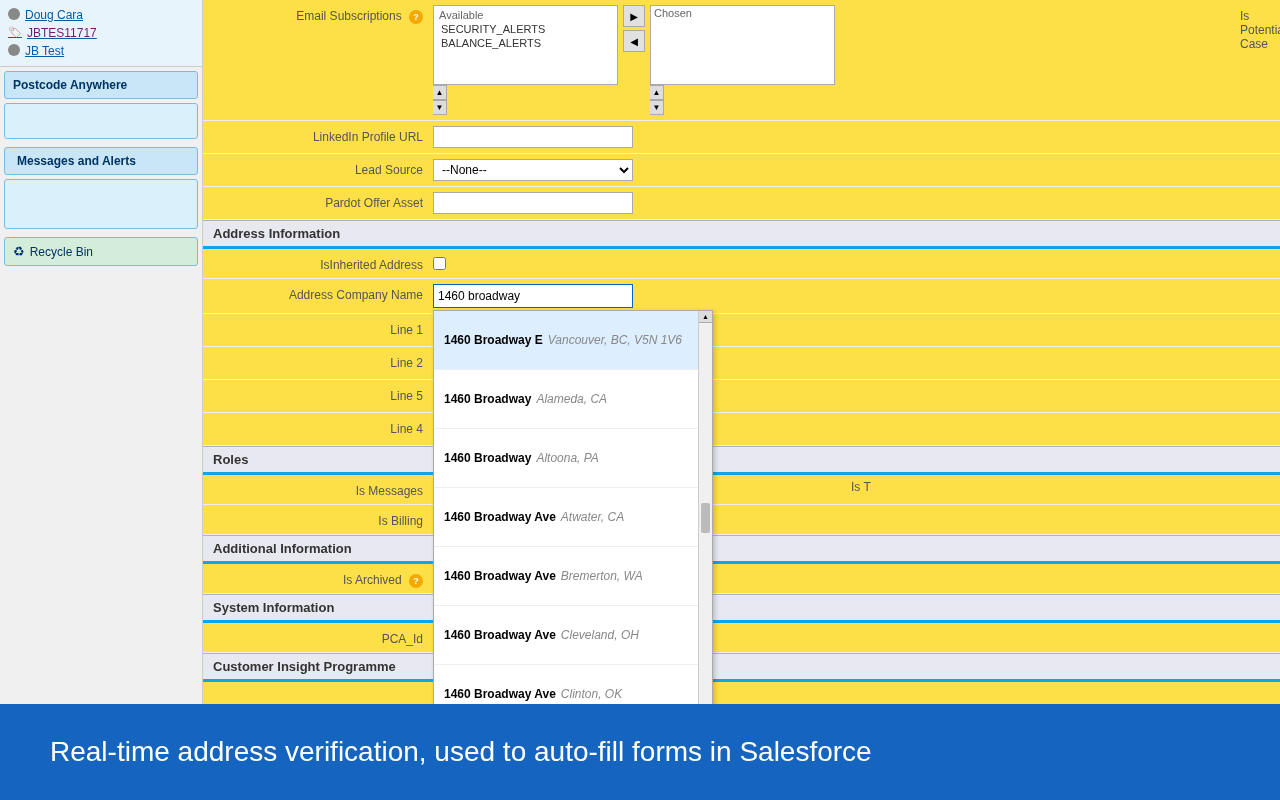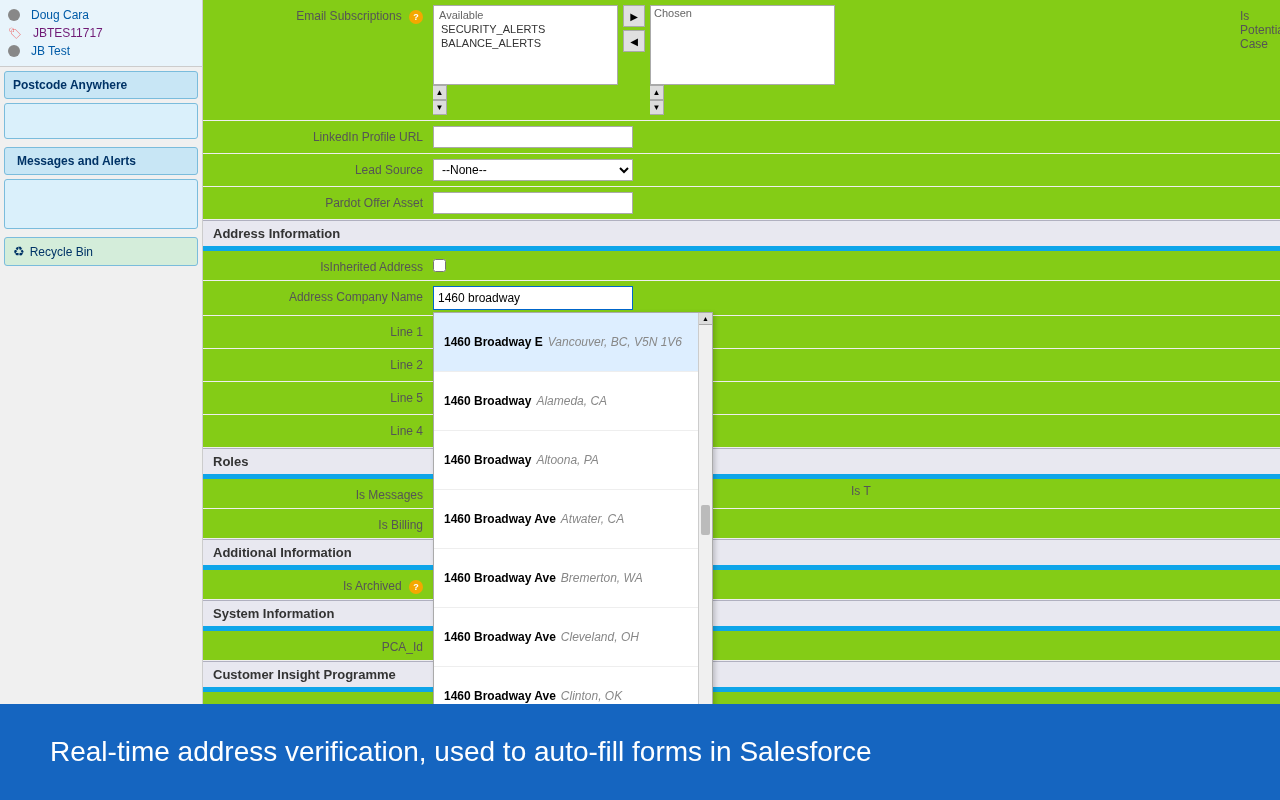--- a/index.html
+++ b/index.html
@@ -4,37 +4,37 @@
   <style>
     * { box-sizing: border-box; margin: 0; padding: 0; }
     body { font-family: Arial, sans-serif; font-size: 12px; background: #fff; width: 1280px; height: 800px; overflow: hidden; display: flex; flex-direction: column; }
 
     
     .main-layout { display: flex; flex: 1; overflow: hidden; }
     
     
     .sidebar { width: 203px; background: #f0f0f0; border-right: 1px solid #ccc; flex-shrink: 0; display: flex; flex-direction: column; }
     .sidebar-user-section { background: #e8f4fb; padding: 6px 8px; border-bottom: 1px solid #ccc; }
-    .sidebar-user-item { display: flex; align-items: center; gap: 11px; padding: 2px 0; color: #015ba7; font-size: 12px; cursor: pointer; }
+    .sidebar-user-item { display: flex; gap: 5px; padding: 2px 0; color: #015ba7; font-size: 12px; cursor: pointer; text-decoration: underline; }
     .user-icon { width: 14px; height: 14px; background: #888; border-radius: 50%; display: inline-block; }
 
     .sidebar-postcode { background: #c8e6f5; border: 1px solid #7abcdc; margin: 4px; border-radius: 3px; padding: 6px 8px; cursor: pointer; color: #003366; font-weight: bold; font-size: 12px; }
     .sidebar-postcode-widget { background: #daf0fb; border: 1px solid #7abcdc; margin: 0 4px 4px 4px; border-radius: 3px; height: 36px; }
 
     .sidebar-messages { background: #c8e6f5; border: 1px solid #7abcdc; margin: 4px; border-radius: 3px; padding: 6px 12px; cursor: pointer; color: #003366; font-weight: bold; font-size: 12px; }
     .sidebar-messages-content { background: #daf0fb; border: 1px solid #7abcdc; margin: 0 4px 4px 4px; border-radius: 3px; height: 50px; }
 
     .sidebar-recycle { background: #d4edda; border: 1px solid #7abcdc; margin: 4px; border-radius: 3px; padding: 6px 8px; cursor: pointer; color: #003366; font-size: 12px; display: flex; align-items: center; gap: 5px; }
     .recycle-icon { font-size: 13px; }
 
     
-    .main-content { flex: 1; overflow-y: auto; background: #84cc16; }
-
-    
-    .section-header { background: #e8e8f0; border-top: 1px solid #b0b0c0; border-bottom: 5px solid #0ea5e9; padding: 5px 10px; font-weight: bold; font-size: 13px; color: #333; }
+    .main-content { flex: 1; overflow-y: auto; background: #fde047; }
+
+    
+    .section-header { background: #e8e8f0; border-top: 1px solid #b0b0c0; border-bottom: 3px solid #0ea5e9; padding: 5px 10px; font-weight: bold; font-size: 13px; color: #333; }
 
     
     .form-area { padding: 0; }
     .form-row { display: flex; align-items: flex-start; padding: 5px 10px; border-bottom: 1px solid #eee; min-height: 30px; }
     .form-label { width: 220px; text-align: right; padding-right: 10px; color: #555; font-size: 12px; padding-top: 4px; flex-shrink: 0; }
     .form-value { flex: 1; display: flex; align-items: flex-start; gap: 5px; position: relative; }
 
     
     .subscriptions-container { display: flex; gap: 5px; align-items: flex-start; }
     .list-box { border: 1px solid #aaa; background: #fff; width: 185px; height: 80px; overflow-y: auto; padding: 2px; }

